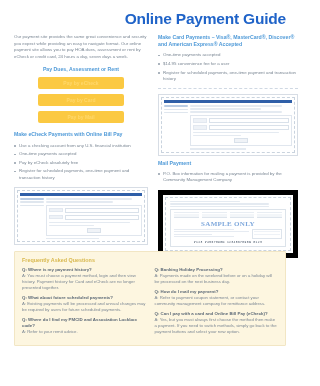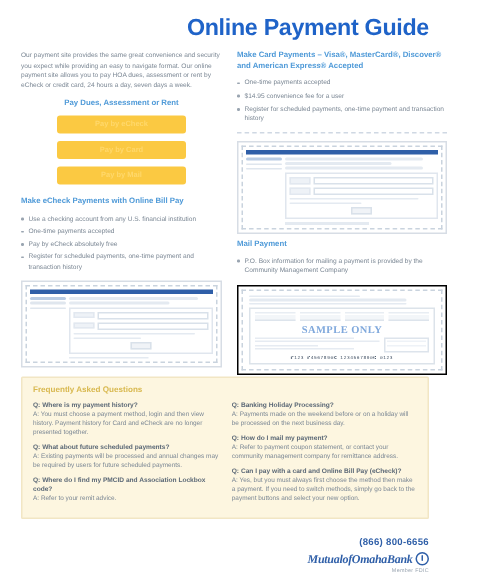--- a/index.html
+++ b/index.html
@@ -75,21 +75,21 @@
   .brow-main .ln.w90{width:90%;}
   .brow-main .ln.w50{width:50%;}
   .brow-box{border:1px solid #e0e6ee;padding:2px;margin-top:2px;}
   .brow-row{display:flex;align-items:center;gap:2px;margin-bottom:2px;}
   .brow-lbl{width:12px;height:2.6px;background:#eef2f7;border:1px solid #e2e8f0;}
   .brow-inp{flex:1;height:3px;background:#ffffff;border:1px solid #d9e1ea;}
   .brow-btn{width:12px;height:3.4px;background:#f0f3f7;border:1px solid #d9e1ea;margin:1px auto 0;}
   .brow-foot{height:1.4px;background:#e4eaf1;width:55%;margin-top:2px;}
 
   
-  .chk{border:1px solid #000000;background:#ffffff;padding:2px;}
+  .chk{border:5px solid #000000;background:#ffffff;padding:2px;}
   .chk-inner{border:1px dashed #c9d3de;padding:3px 4px;}
   .chk-ln{height:1.3px;background:#e4eaf1;margin-bottom:1.4px;border-radius:1px;}
   .chk-ln.w85{width:85%;} .chk-ln.w60{width:60%;}
   .check-img{border:1px solid #dce3ea;margin-top:2px;padding:2px 3px;position:relative;}
   .chk-top{display:flex;gap:3px;margin-bottom:2px;}
   .chk-cell{flex:1;}
   .chk-cell .t{height:1.2px;background:#e8edf3;margin-bottom:1px;}
   .chk-cell .v{height:2.4px;background:#f3f6f9;border-bottom:1px solid #dde4ec;}
   .sample{
     text-align:center;font-size:7px;font-weight:bold;color:#7fa8dc;
@@ -323,22 +323,14 @@
           <div class="a">A: Refer to payment coupon statement, or contact your community management company for remittance address.</div>
         </div>
         <div class="qa">
           <div class="q">Q: Can I pay with a card and Online Bill Pay (eCheck)?</div>
           <div class="a">A: Yes, but you must always first choose the method then make a payment. If you need to switch methods, simply go back to the payment buttons and select your new option.</div>
         </div>
       </div>
     </div>
   </div>
 
-  <div class="footer">
-    <div class="phone">(866) 800-6656</div>
-    <div class="logo">
-      <span class="logo-text">MutualofOmahaBank</span>
-      <span class="logo-mark"></span>
-    </div>
-    <div class="fdic">Member FDIC</div>
-  </div>
 
 </div>
 
 </body></html>

